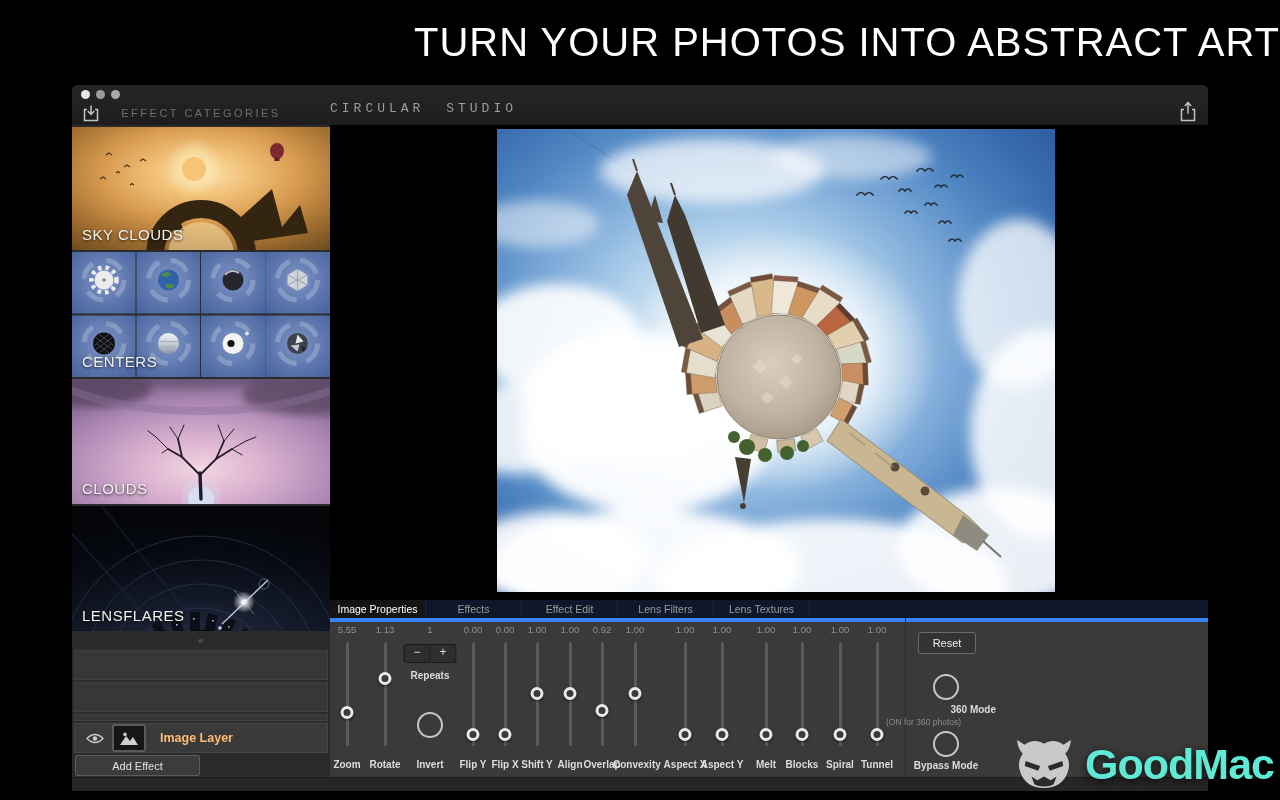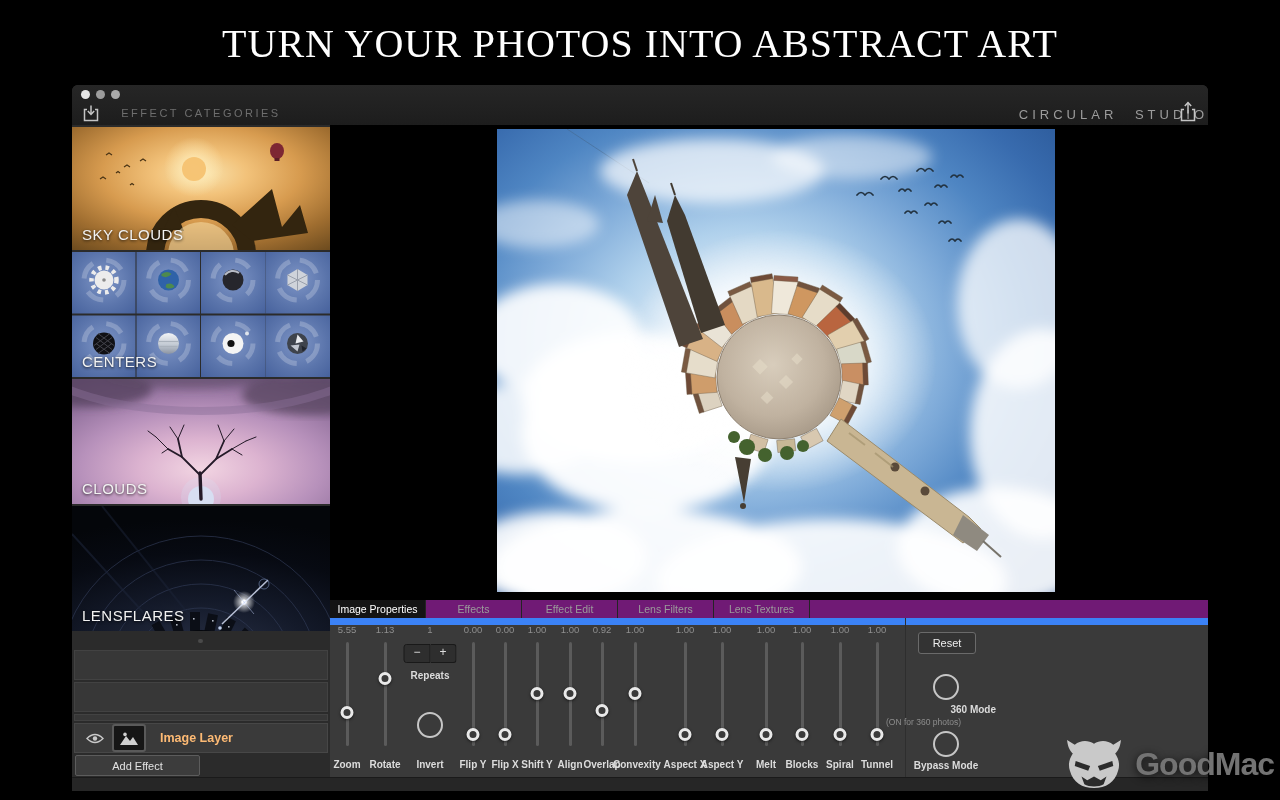--- a/index.html
+++ b/index.html
@@ -1,38 +1,38 @@
 <!DOCTYPE html>
 <html><head>
 <meta charset="utf-8">
 <style>
   html,body{margin:0;padding:0;background:#000;}
   body{width:1280px;height:800px;position:relative;overflow:hidden;
        font-family:"Liberation Sans",sans-serif;-webkit-font-smoothing:antialiased;}
 
   
-  .headline{position:absolute;top:20px;left:0;width:100%;text-align:center;
-    color:#fff;font-size:40px;font-weight:300;letter-spacing:1px;font-family:Liberation Serif, serif;}
+  .headline{position:absolute;top:20px;left:0;width:100%;text-align:right;
+    color:#fff;font-size:40px;font-weight:300;letter-spacing:1px;}
 
   
   .window{position:absolute;left:72px;top:85px;width:1136px;height:706px;
     background:#2b2b2b;border-radius:6px 6px 0 0;overflow:hidden;
     box-shadow:0 0 26px rgba(0,0,0,.7);}
 
   
   .titlebar{position:absolute;left:0;top:0;right:0;height:40px;
     background:linear-gradient(#262626,#1d1d1d);border-bottom:1px solid #121212;padding-left:31px;}
   .tl{position:absolute;top:5px;width:9px;height:9px;border-radius:50%;}
   .tl1{left:9px;background:#e6e6e6;} .tl2{left:24px;background:#9c9c9c;} .tl3{left:39px;background:#a9a9a9;}
   .dl-icon{position:absolute;left:9px;top:19px;width:20px;height:20px;}
   .share-icon{position:absolute;right:10px;top:15px;width:20px;height:24px;}
   .sidebar-header{position:absolute;left:0;top:22px;width:258px;text-align:center;
     color:#6e6e6e;font-size:11px;letter-spacing:2.5px;}
-  .app-title{position:absolute;left:258px;right:0;top:22px;text-align:right;
-    color:#9c9c9c;font-size:13px;letter-spacing:4px;word-spacing:10px;}
+  .app-title{position:absolute;left:258px;right:0;top:16px;text-align:left;
+    color:#9c9c9c;font-size:13px;letter-spacing:4px;word-spacing:10px;font-family:Liberation Mono, monospace;}
 
   
   .sidebar{position:absolute;left:0;top:40px;width:258px;bottom:13px;background:#2b2b2b;}
   .tile{position:relative;width:258px;margin-top:2px;overflow:hidden;cursor:pointer;}
   .tile svg{display:block;}
   .tile-label{position:absolute;left:10px;bottom:7px;color:#f2f2f2;font-size:15px;
     letter-spacing:.5px;text-shadow:0 1px 3px rgba(0,0,0,.8);}
   .handle-dot{position:absolute;left:126px;top:514px;width:5px;height:4px;border-radius:2px;background:#4a4a4a;}
   .srow{position:absolute;left:2px;right:2px;background:#373737;border:1px solid #424242;}
   .srow.r1{top:525px;height:28px;} .srow.r2{top:557px;height:28px;} .srow.r3{top:589px;height:5px;}
@@ -49,21 +49,21 @@
 
   
   .wfooter{position:absolute;left:0;right:0;bottom:0;height:13px;background:#262626;border-top:1px solid #1a1a1a;}
 
   
   .canvas{position:absolute;left:258px;top:40px;right:0;height:475px;background:#000;}
   .photo{position:absolute;left:167px;top:4px;width:558px;height:463px;}
 
   
   .panel{position:absolute;left:258px;top:515px;right:0;bottom:13px;background:#3a3a3a;}
-  .tabbar{position:absolute;left:0;top:0;right:0;height:18px;background:#701a75;border-bottom:7px solid #3b82f6;}
+  .tabbar{position:absolute;left:0;top:0;right:0;height:18px;background:#0f172a;border-bottom:4px solid #3b82f6;}
   .tab{float:left;width:95px;height:18px;line-height:18px;text-align:center;font-size:10.5px;
     color:#9b9b9b;border-right:1px solid #242424;cursor:pointer;}
   .tab.active{background:#141414;color:#fff;}
   .sliders{position:absolute;left:0;top:18px;right:0;bottom:0;}
   .slider{position:absolute;top:6px;width:44px;height:146px;}
   .sval{position:absolute;top:0;width:100%;text-align:center;font-size:9.5px;color:#8f8f8f;}
   .track{position:absolute;top:18px;bottom:24px;left:50%;width:3px;margin-left:-1.5px;
     background:#5b5b5b;border-radius:2px;cursor:pointer;}
   .knob{position:absolute;left:50%;transform:translateX(-50%);
     top:calc((100% - 13px) * var(--k,0));width:7px;height:7px;border:3px solid #e9e9e9;
@@ -84,21 +84,21 @@
     border:1px solid #6a6a6a;border-radius:3px;color:#eee;font-size:11px;display:flex;
     align-items:center;justify-content:center;cursor:pointer;}
   .ring360{position:absolute;left:603px;top:56px;}
   .lbl360{position:absolute;left:566px;top:86px;width:100px;text-align:right;font-size:10px;font-weight:700;color:#dcdcdc;}
   .sub360{position:absolute;left:556px;top:99px;width:120px;text-align:left;font-size:8.5px;color:#8d8d8d;}
   .ringBp{position:absolute;left:603px;top:113px;}
   .lblBp{position:absolute;left:566px;top:142px;width:100px;text-align:center;font-size:10px;font-weight:700;color:#dcdcdc;}
 
   
   .brand{position:absolute;right:6px;bottom:10px;display:flex;align-items:center;}
-  .brand-text{color:#737373;font-size:32px;font-weight:700;letter-spacing:-1px;
+  .brand-text{color:#5eead4;font-size:43px;font-weight:700;letter-spacing:-1px;
     text-shadow:0 2px 8px rgba(0,0,0,.8);margin-left:8px;}
 </style>
 </head>
 <body>
 
 <div class="headline">TURN YOUR PHOTOS INTO ABSTRACT ART</div>
 
 <div class="window">
 
   <div class="titlebar">

